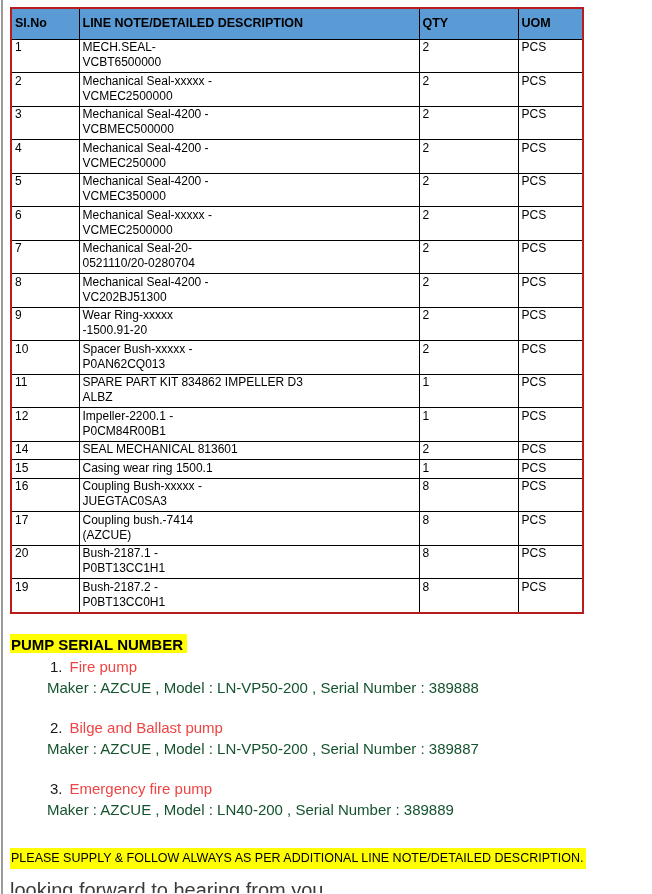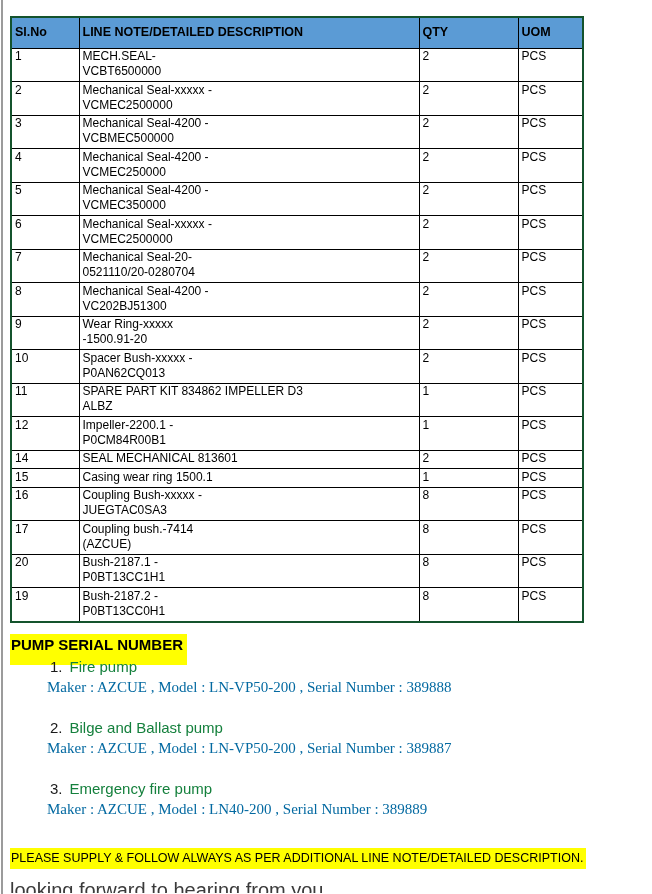--- a/index.html
+++ b/index.html
@@ -13,25 +13,25 @@
     color: #000;
   }
   .edge-line {
     position: absolute;
     left: 1px; top: 0;
     width: 2px; height: 894px;
     background: #9b9b9b;
   }
   .main-table {
     position: absolute;
-    left: 10px; top: 16px;
+    left: 10px; top: 7px;
     width: 572px;
     border-collapse: collapse;
     table-layout: fixed;
-    border: 2px solid #14532d;
+    border: 2px solid #b91c1c;
   }
   .main-table th, .main-table td {
     border: 1.5px solid #000;
     vertical-align: top;
     padding: 0.5px 3px 2px 3px;
     font-size: 12px;
     line-height: 15px;
     text-align: left;
     overflow: hidden;
   }
@@ -42,35 +42,34 @@
     height: 27px;
     vertical-align: middle;
   }
   .desc-cell { white-space: pre-line; }
   .footer-heading {
     position: absolute;
     left: 10px; top: 636px;
     font-size: 15px;
     font-weight: bold;
   }
-  .hl { background: #FFFF00; padding: 2px 4px 12px 1px; }
+  .hl { background: #FFFF00; padding: 2px 4px 0 1px; }
   .pump-list {
     position: absolute;
     left: 50px; top: 656px;
     font-size: 15px;
   }
   .pump-item { margin-bottom: 19px; }
   .pump-title { line-height: 21px; }
   .pump-number { color: #1a1a1a; margin-right: 7px; }
-  .pump-name { color: #15803d; }
+  .pump-name { color: #ef4444; }
   .pump-detail {
     line-height: 21px;
-    color: #0369a1;
+    color: #14532d;
     margin-left: -3px;
-    font-family: Liberation Serif, serif;
   }
   .banner {
     position: absolute;
     left: 10px; top: 851px;
     font-size: 12.5px;
     font-weight: normal;
   }
   .banner .hl { padding: 3px 3px 4px 1px; }
   .closing-line {
     position: absolute;

